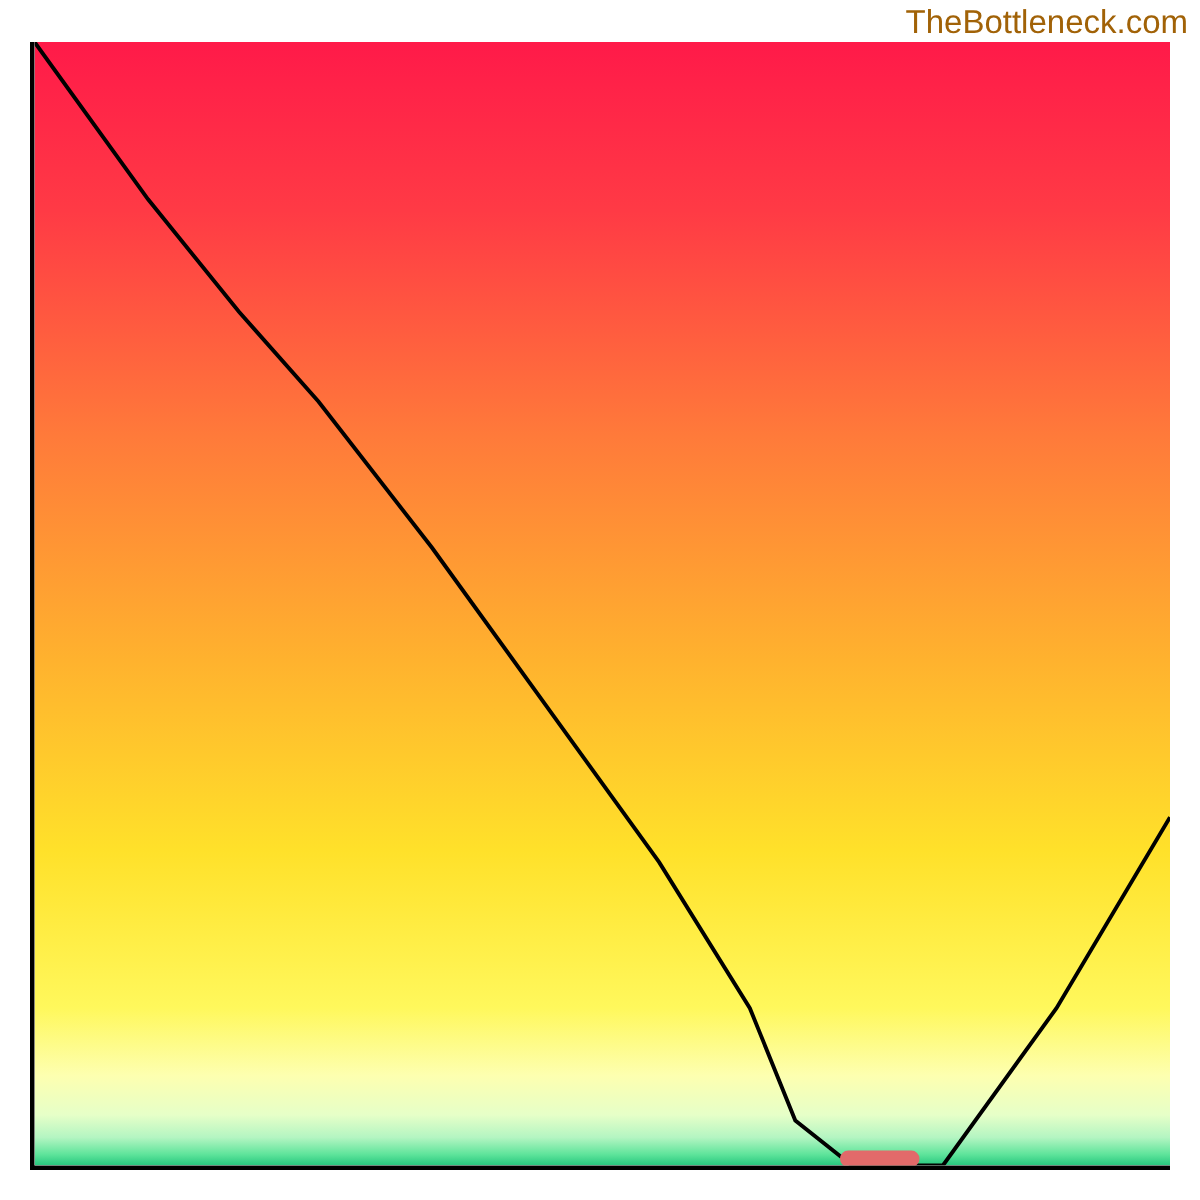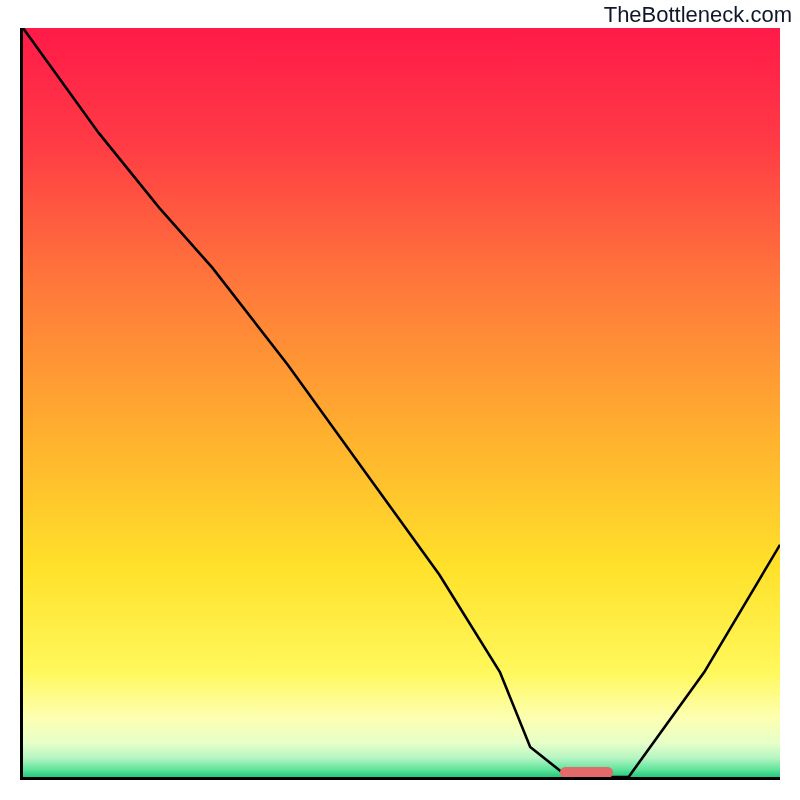--- a/index.html
+++ b/index.html
@@ -9,21 +9,21 @@
     height: 800px;
     background: #ffffff;
     font-family: Arial, Helvetica, sans-serif;
   }
   .watermark {
     position: absolute;
     top: 2px;
     right: 8px;
     font-size: 22px;
     font-weight: 400;
-    color: #0f172a;
+    color: #a16207;
     letter-spacing: 0px;
     z-index: 10;
   }
   .chart-frame {
     position: absolute;
     left: 20px;
     top: 28px;
     width: 760px;
     height: 752px;
     box-sizing: border-box;

